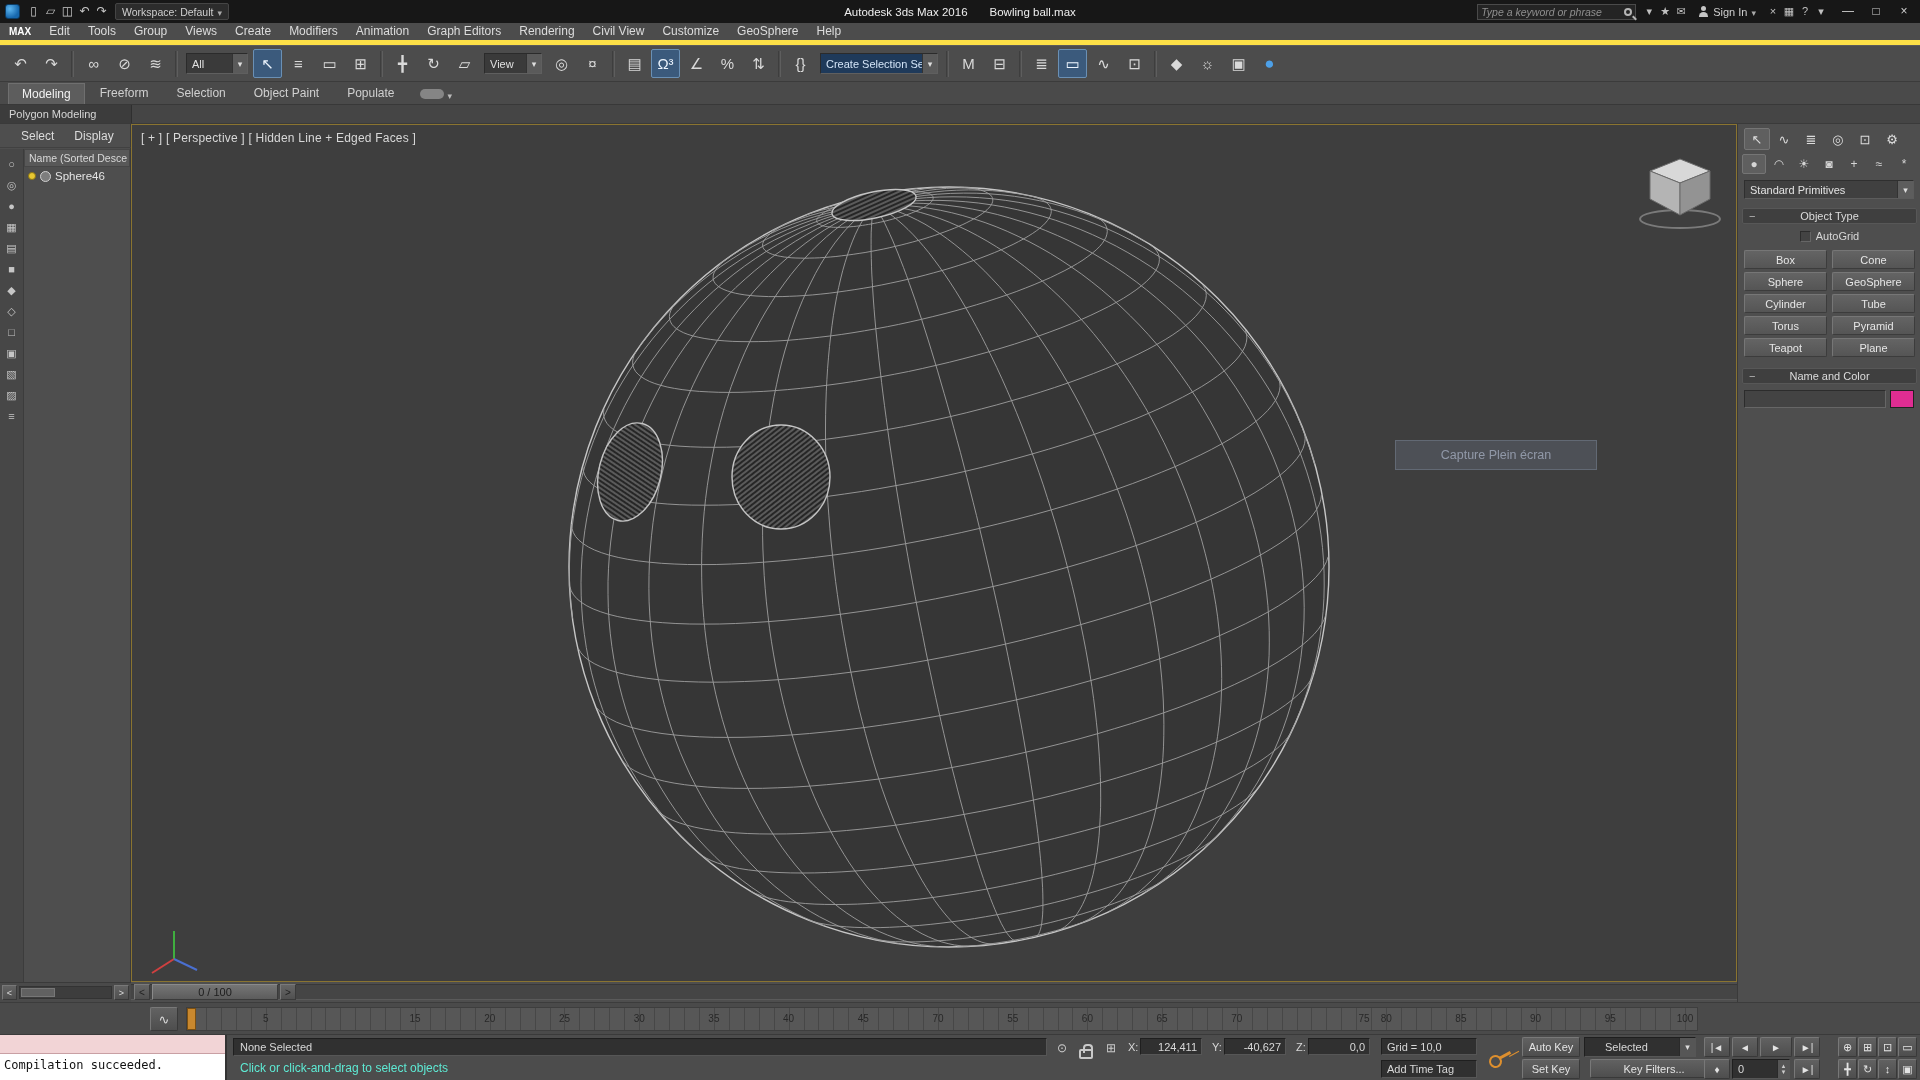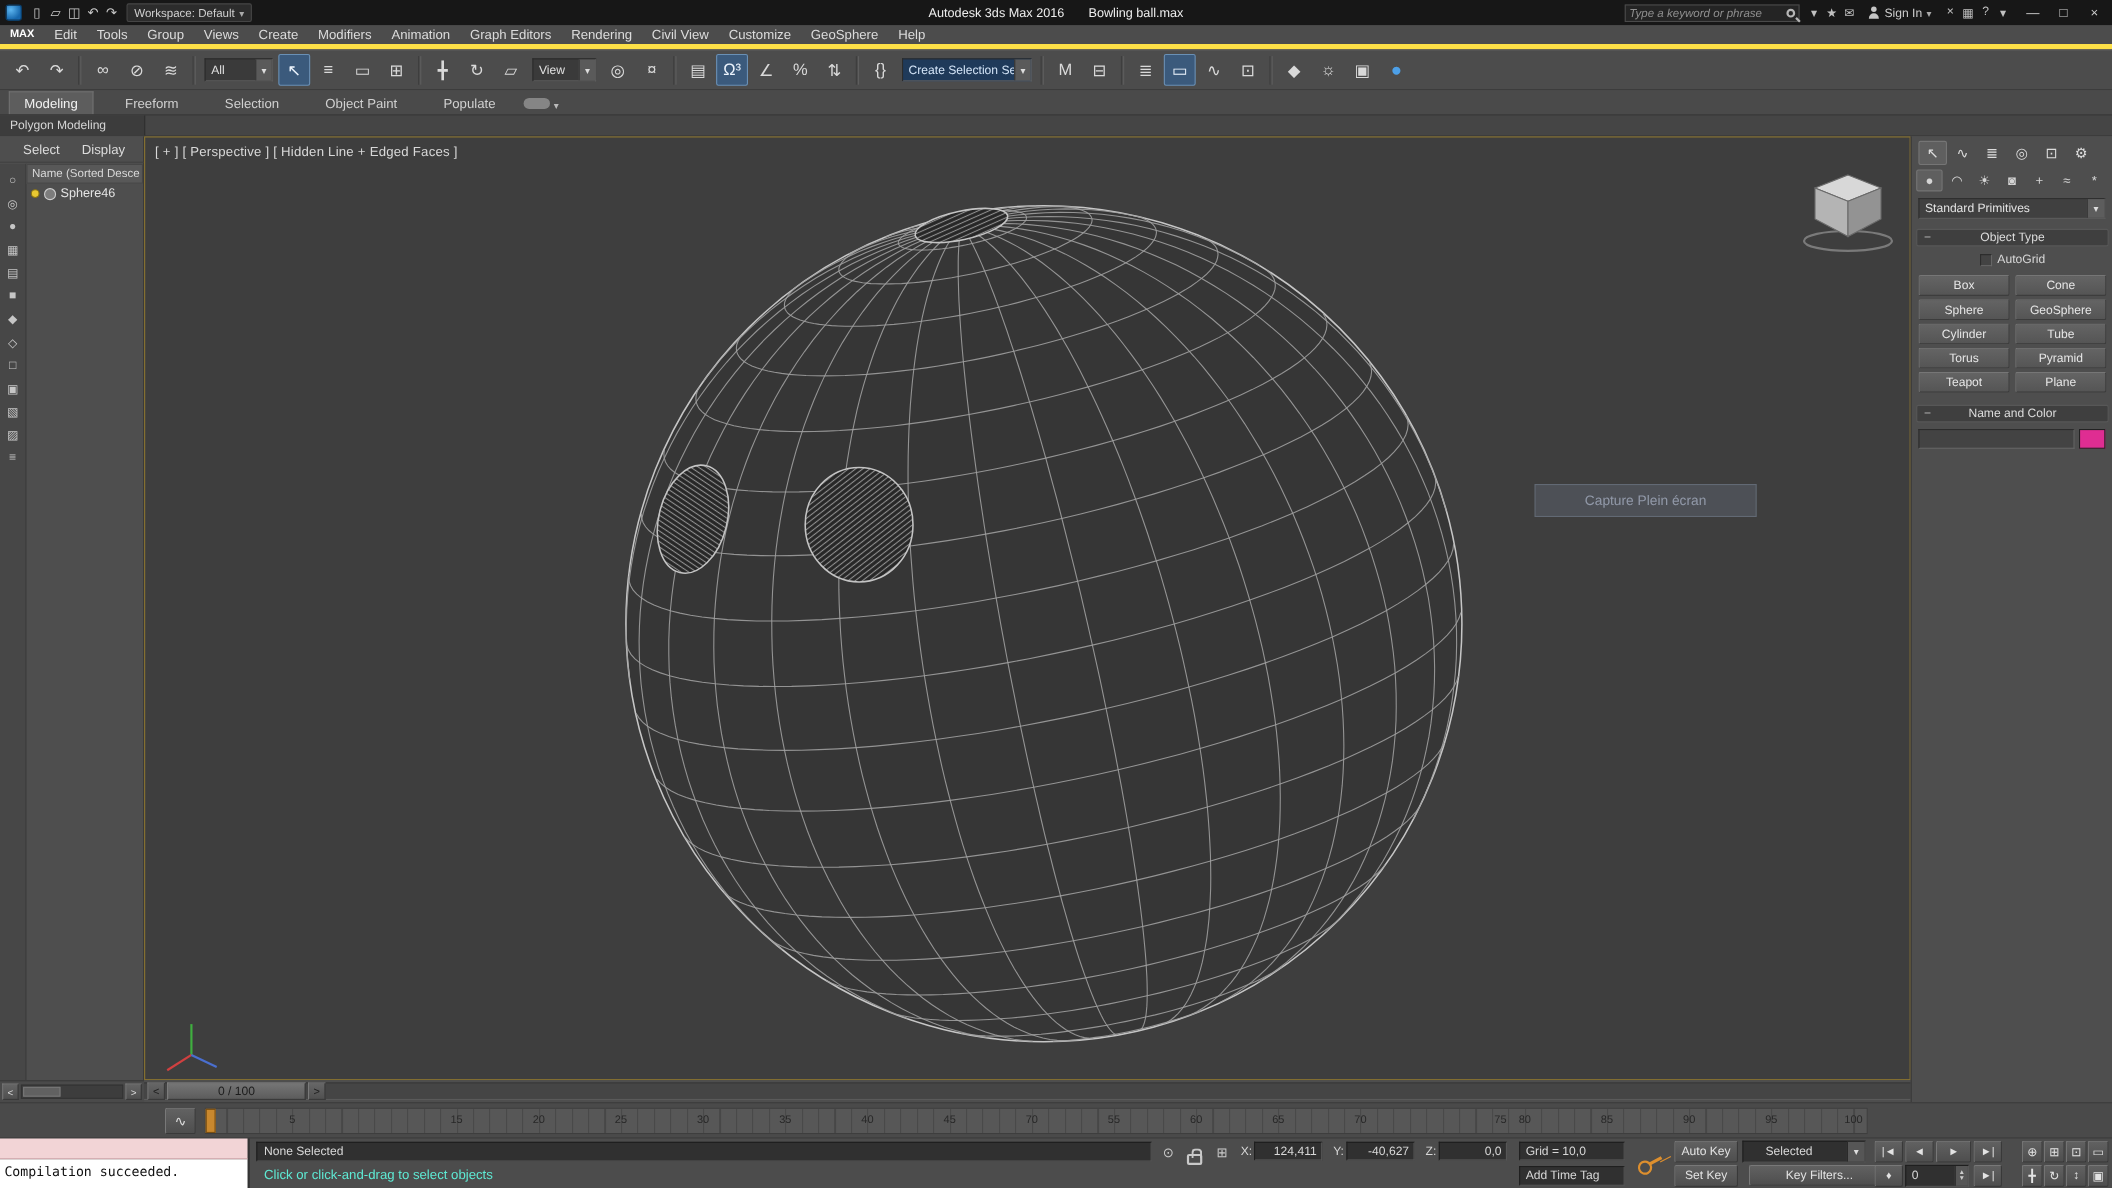--- a/index.html
+++ b/index.html
@@ -42,21 +42,21 @@
   .tbtn.accent{color:#4da0e8;font-size:17px}
   .tsep{width:3px;height:26px;border-left:1px solid #3e3e3e;border-right:1px solid #5e5e5e;margin:0 3px}
   .tdrop{height:21px;display:flex;align-items:center;background:#3a3a3a;border:1px solid;border-color:#2b2b2b #5f5f5f #5f5f5f #2b2b2b;color:#e0e0e0;font-size:11px;margin:0 3px}
   .tdrop span{flex:1;padding:0 5px;white-space:nowrap;overflow:hidden}
   .tdrop .tdd{width:15px;height:100%;background:#5a5a5a;border-left:1px solid #333;display:flex;align-items:center;justify-content:center}
   .tdrop .tdd::after{content:"▾";font-size:9px;color:#ddd}
   .tdrop.dark{background:#1f3a5a;color:#d3e4f7}
 
   
   .ribbontabs{left:0;top:82px;width:1920px;height:22px;background:#4a4a4a;display:flex;align-items:flex-end;padding-left:8px;font-size:12px}
-  #ribbon-tabs-row{display:flex;gap:16px;align-items:center}
+  #ribbon-tabs-row{display:flex;gap:2px;align-items:flex-start}
   .rtab{padding:3px 13px;color:#d0d0d0}
   .rtab.active{background:#5d5d5d;border:1px solid #6f6f6f;border-bottom:none;color:#f2f2f2}
   .pill{width:24px;height:10px;border-radius:6px;background:#858585;margin:0 4px 5px 12px}
   .pill-dd{color:#bbb;font-size:9px;margin-bottom:3px}
   .panelstrip{left:0;top:104px;width:1920px;height:20px;background:#454545;border-top:1px solid #383838;border-bottom:1px solid #3a3a3a}
   .pm-tab{width:132px;height:100%;background:#3c3c3c;border-right:1px solid #2f2f2f;display:flex;align-items:center;padding-left:9px;font-size:11px;color:#d6d6d6}
 
   
   .workarea{left:0;top:124px;width:1920px;height:878px;background:#4e4e4e}
 

